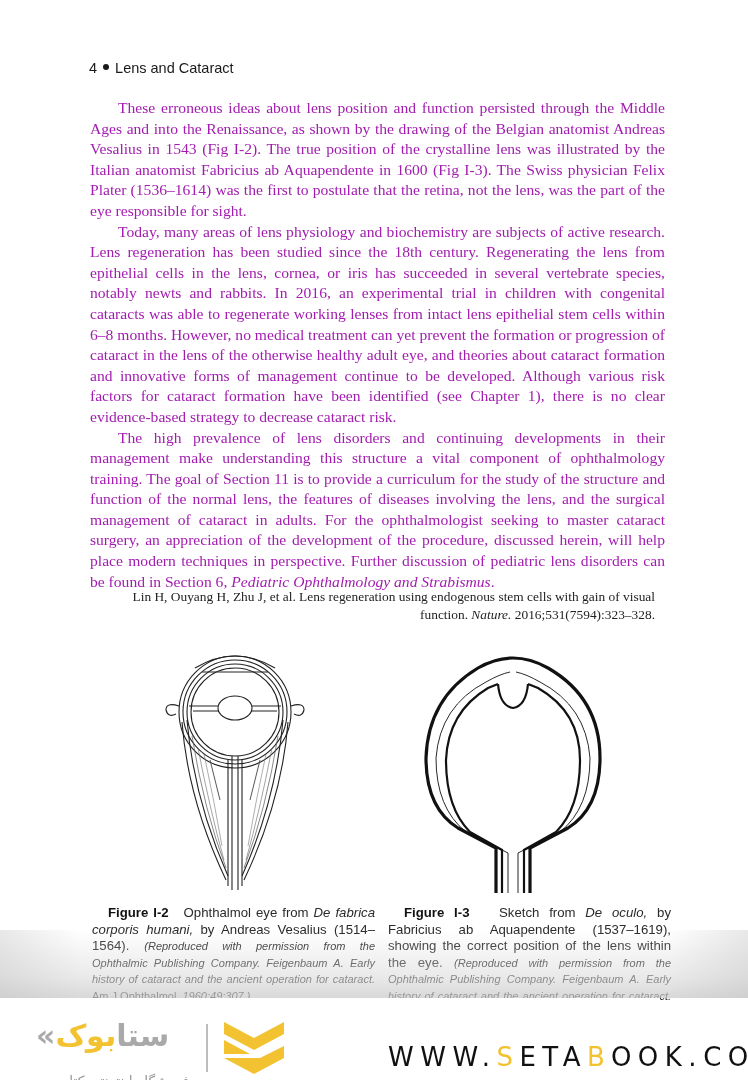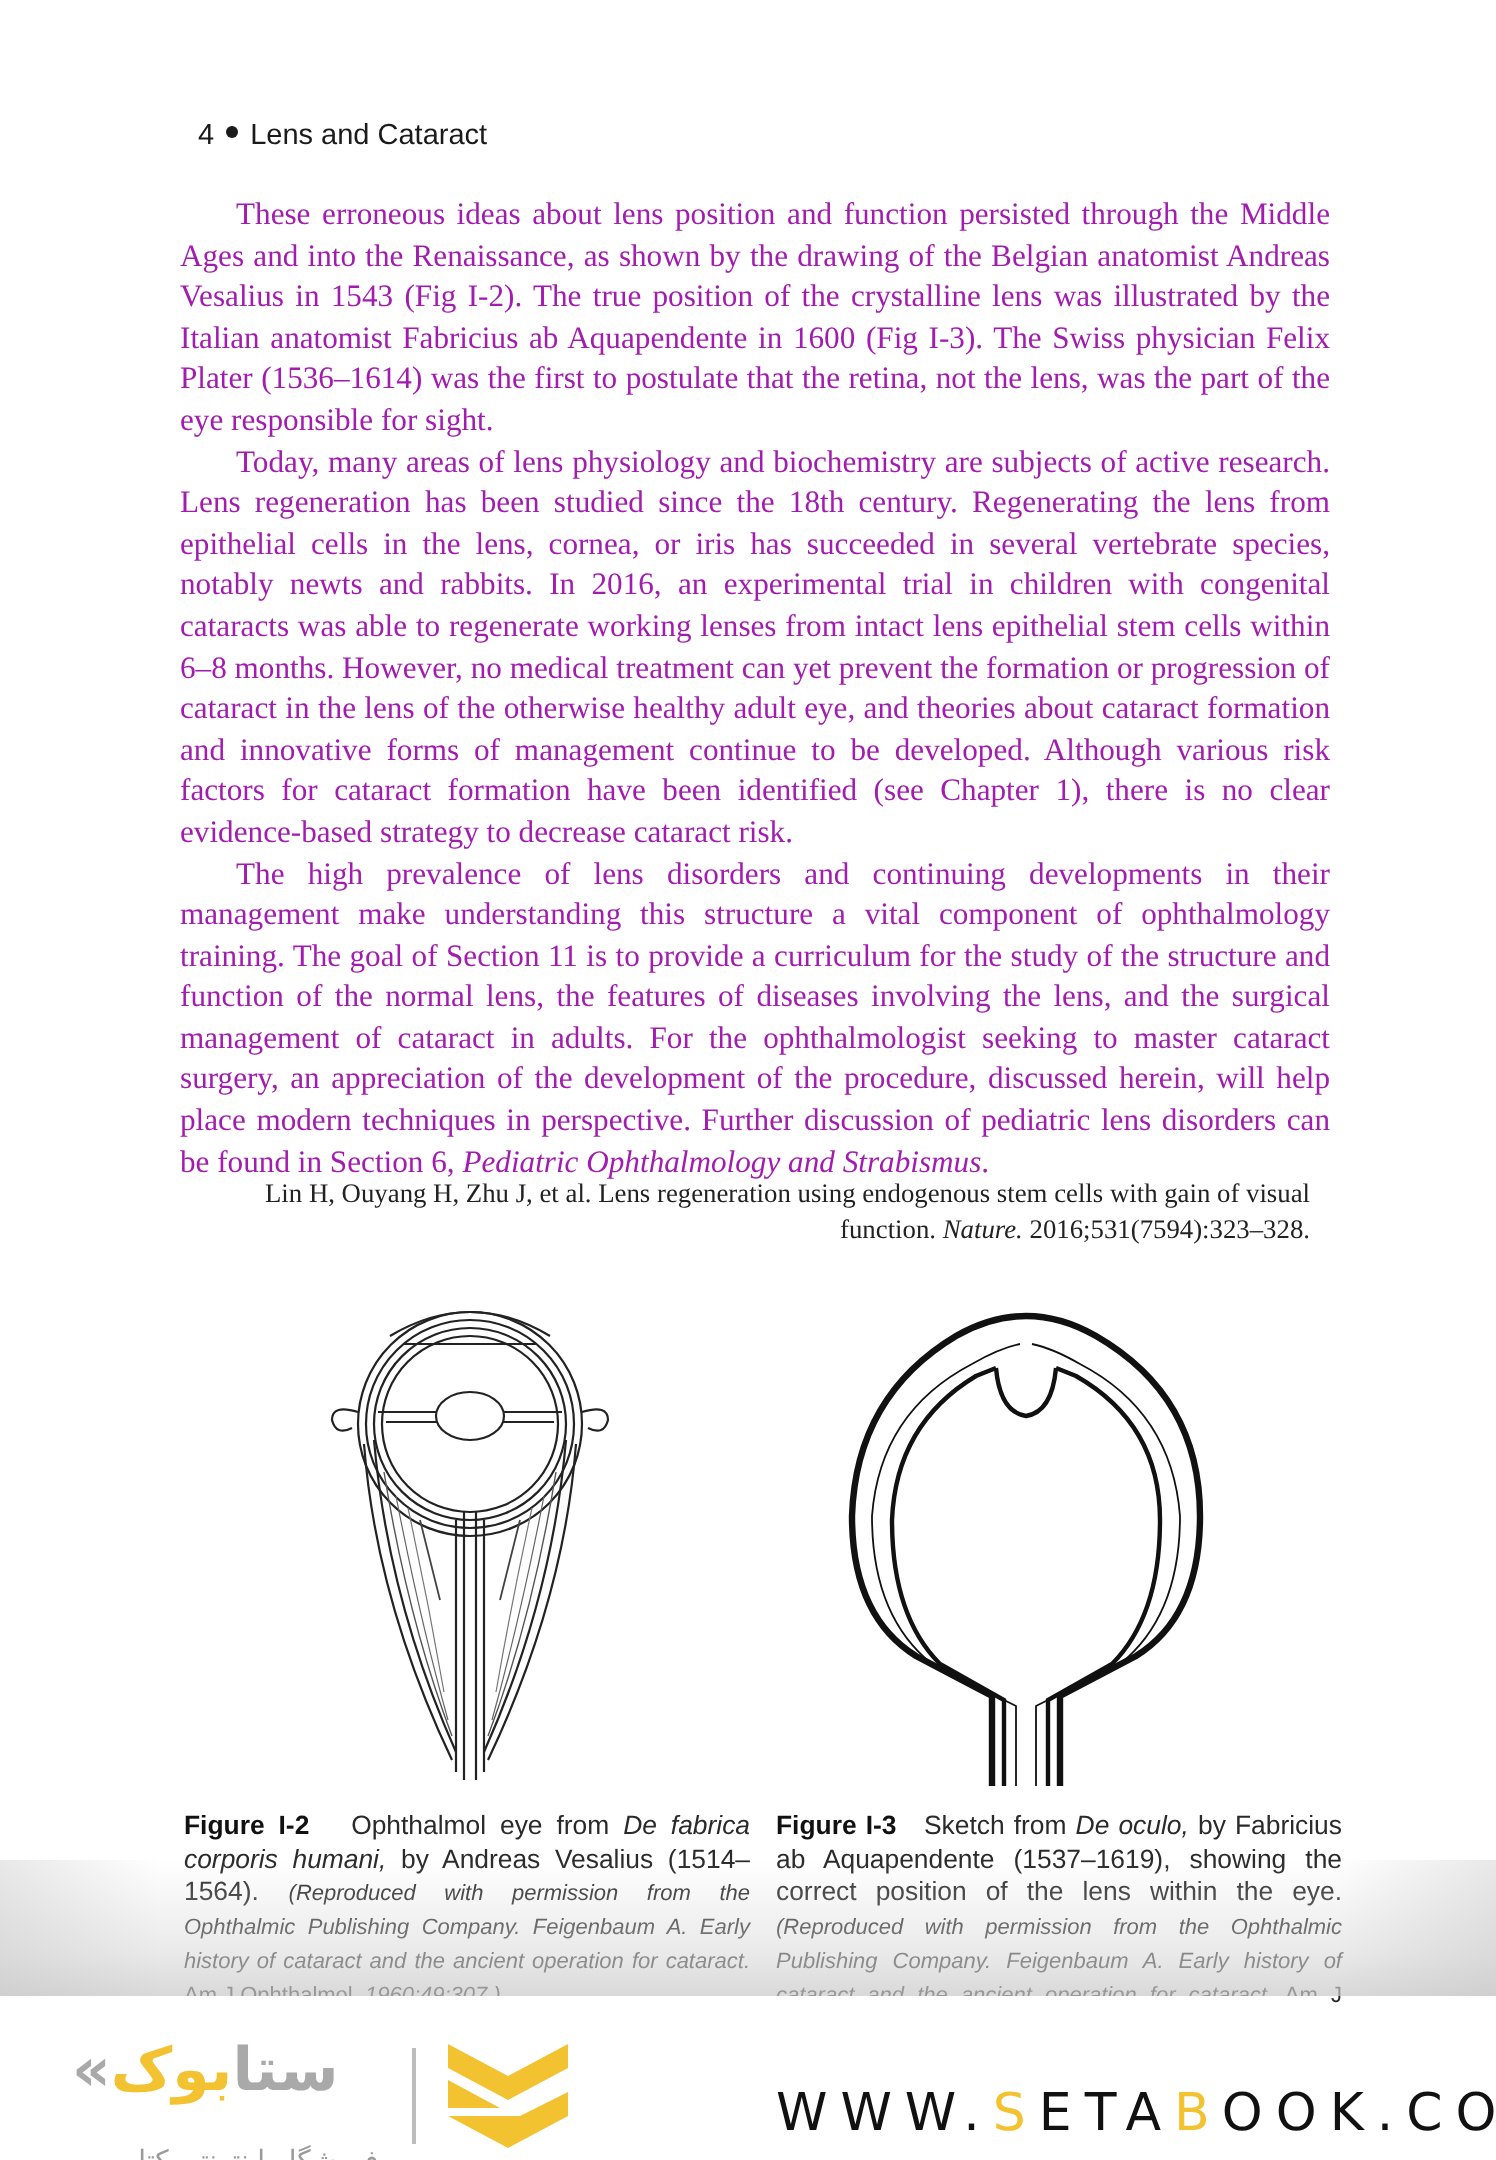--- a/index.html
+++ b/index.html
@@ -1,20 +1,20 @@
 <!DOCTYPE html>
 <html><head>
 <meta charset="utf-8">
 <style>
   html, body { margin: 0; padding: 0; }
   body { width: 748px; height: 1080px; background: #ffffff; position: relative; overflow: hidden; }
   .page { position: absolute; left: 0; top: 0; width: 748px; height: 1080px; }
 
   .running-head {
-    position: absolute; left: 99px; top: 60px;
+    position: absolute; left: 89px; top: 60px;
     font-family: "Liberation Sans", sans-serif; font-size: 14.5px; color: #1a1a1a;
   }
   .running-head .bullet { display: inline-block; width: 6px; height: 6px; border-radius: 50%; background: #1a1a1a; margin: 0 6px; vertical-align: middle; position: relative; top: -2px; }
 
   .body-text {
     position: absolute; left: 90px; top: 98px; width: 575px;
     font-family: Liberation Serif, serif; font-size: 15.6px; line-height: 20.6px; color: #a21caf;
     text-align: justify;
   }
   .body-text p { margin: 0; text-indent: 28px; }
@@ -29,21 +29,21 @@
   .fig svg { display: block; }
   #fig2 { left: 160px; top: 650px; width: 150px; height: 240px; }
   #fig3 { left: 418px; top: 648px; width: 190px; height: 248px; }
 
   .caption {
     position: absolute; top: 905px; width: 283px;
     font-family: "Liberation Sans", sans-serif; font-size: 13.2px; line-height: 16.6px; color: #2a2a2a;
     text-align: justify;
   }
   .caption .small { font-size: 11px; line-height: 16px; }
-  .caption b { font-weight: bold; color: #111; }
+  .caption b { font-weight: bold; color: #111; margin-left: 16px; }
   #cap2 { left: 92px; }
   #cap3 { left: 388px; }
 
   .shade {
     position: absolute; left: 0; top: 930px; width: 748px; height: 68px;
     background: linear-gradient(to bottom, rgba(255,255,255,0) 0%, rgba(215,215,215,0.55) 70%, rgba(200,200,200,0.7) 100%);
     pointer-events: none;
   }
   .shade-edge-l { position: absolute; left: 0; top: 930px; width: 80px; height: 68px;
     background: linear-gradient(to right, rgba(190,190,190,0.35), rgba(255,255,255,0)); pointer-events:none; }

